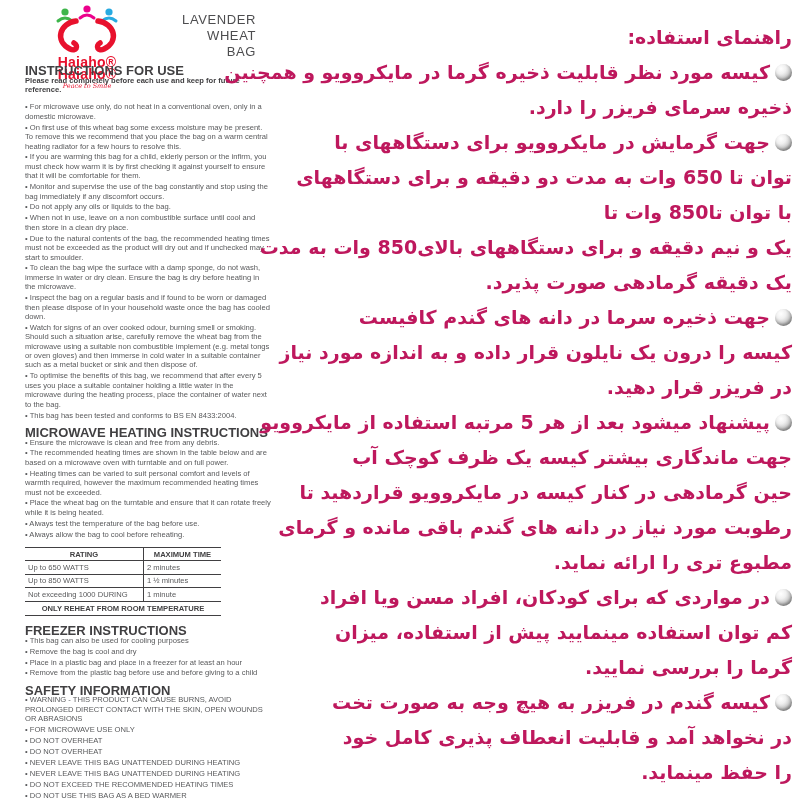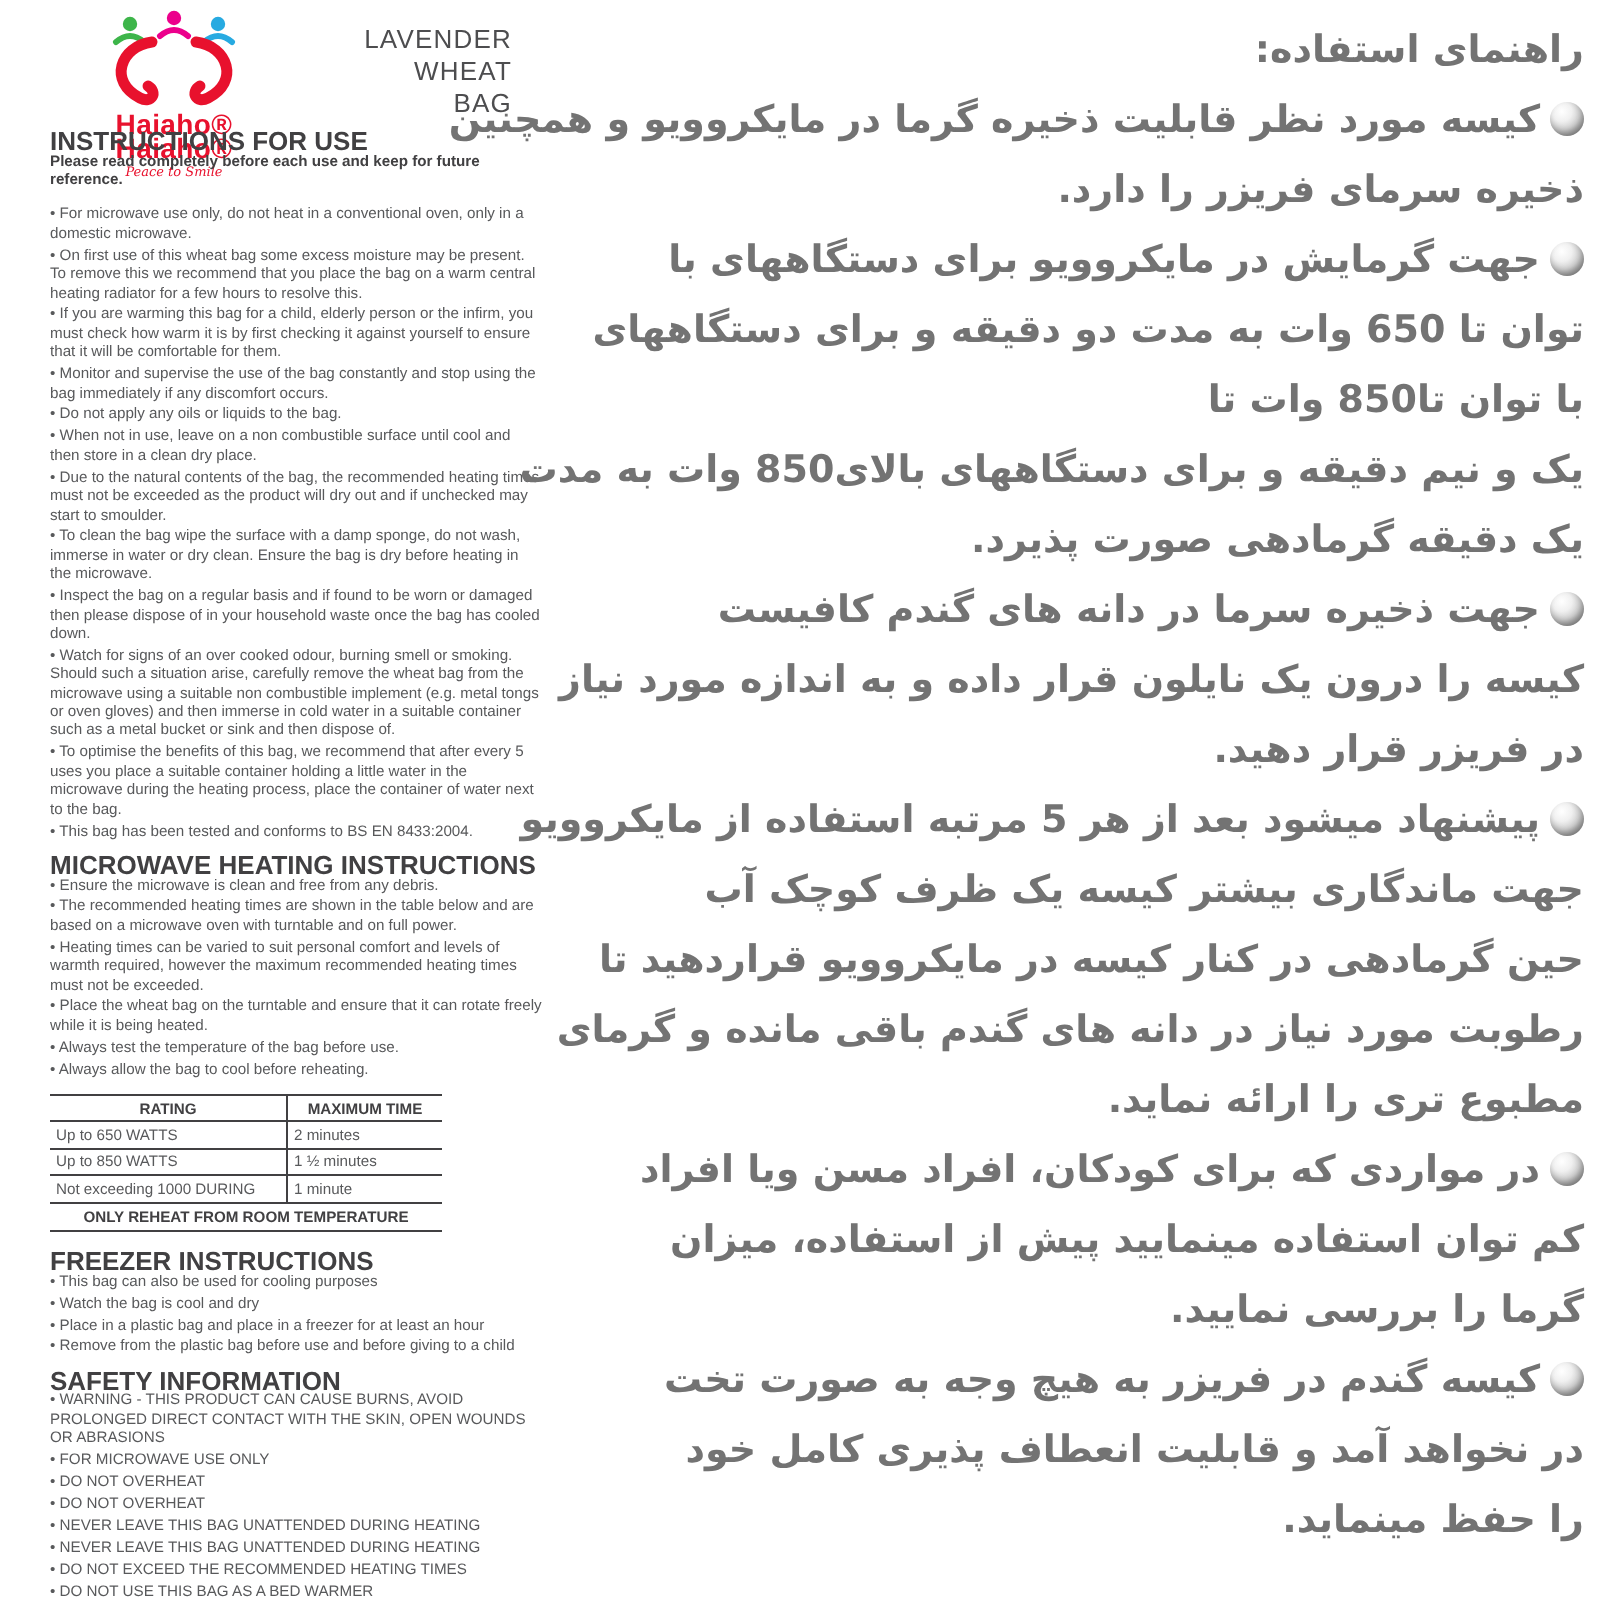--- a/index.html
+++ b/index.html
@@ -24,21 +24,21 @@
   .en-col ul li{margin:0 0 1.5px 0;}
 
   
   table.heat{border-collapse:collapse;width:196px;margin:4px 0 0 0;font-size:7.6px;color:#58595b;}
   table.heat th{border-top:1.6px solid #414042;border-bottom:1px solid #414042;text-align:center;color:#414042;padding:1.5px 3px;font-size:7.6px;}
   table.heat td{border-bottom:1px solid #414042;padding:1.5px 3px;}
   table.heat th:first-child,table.heat td:first-child{border-right:1px solid #414042;width:112px;}
   .table-footer{width:190px;border-bottom:1.6px solid #414042;text-align:center;font-weight:bold;color:#414042;font-size:7.6px;padding:2px 3px;margin-bottom:10px;}
 
   
-  .fa-col{position:absolute;right:8px;left:200px;top:8px;direction:rtl;text-align:right;color:#737373;
+  .fa-col{position:absolute;right:8px;left:200px;top:20px;direction:rtl;text-align:right;color:#be185d;
           font-family:"DejaVu Sans",sans-serif;font-weight:bold;font-size:19px;line-height:35px;}
   .fa-heading{margin:0;}
   .fa-item{margin:0;white-space:pre-line;}
   .pearl{display:inline-block;width:17px;height:17px;border-radius:50%;margin-left:5px;vertical-align:-2px;
          background:radial-gradient(circle at 35% 28%,#ffffff 0%,#f0f0f0 30%,#cfcfcf 55%,#9f9f9f 80%,#8a8a8a 100%);
          box-shadow:inset -1px -2px 3px rgba(0,0,0,.25);}
 </style>
 </head>
 <body>
 
@@ -125,21 +125,21 @@
             <td>Not exceeding 1000 DURING</td>
             <td>1 minute</td>
           </tr>
         </tbody>
     </table>
     <div class="table-footer">ONLY REHEAT FROM ROOM TEMPERATURE</div>
 
     <h3>FREEZER INSTRUCTIONS</h3>
     <ul>
         <li>This bag can also be used for cooling purposes</li>
-        <li>Watch the bag is cool and dry</li>
+        <li>Remove the bag is cool and dry</li>
         <li>Place in a plastic bag and place in a freezer for at least an hour</li>
         <li>Remove from the plastic bag before use and before giving to a child</li>
       </ul>
 
     <h3>SAFETY INFORMATION</h3>
     <ul>
         <li>WARNING - THIS PRODUCT CAN CAUSE BURNS, AVOID PROLONGED DIRECT CONTACT WITH THE SKIN, OPEN WOUNDS OR ABRASIONS</li>
         <li>FOR MICROWAVE USE ONLY</li>
         <li>DO NOT OVERHEAT</li>
         <li>DO NOT OVERHEAT</li>

